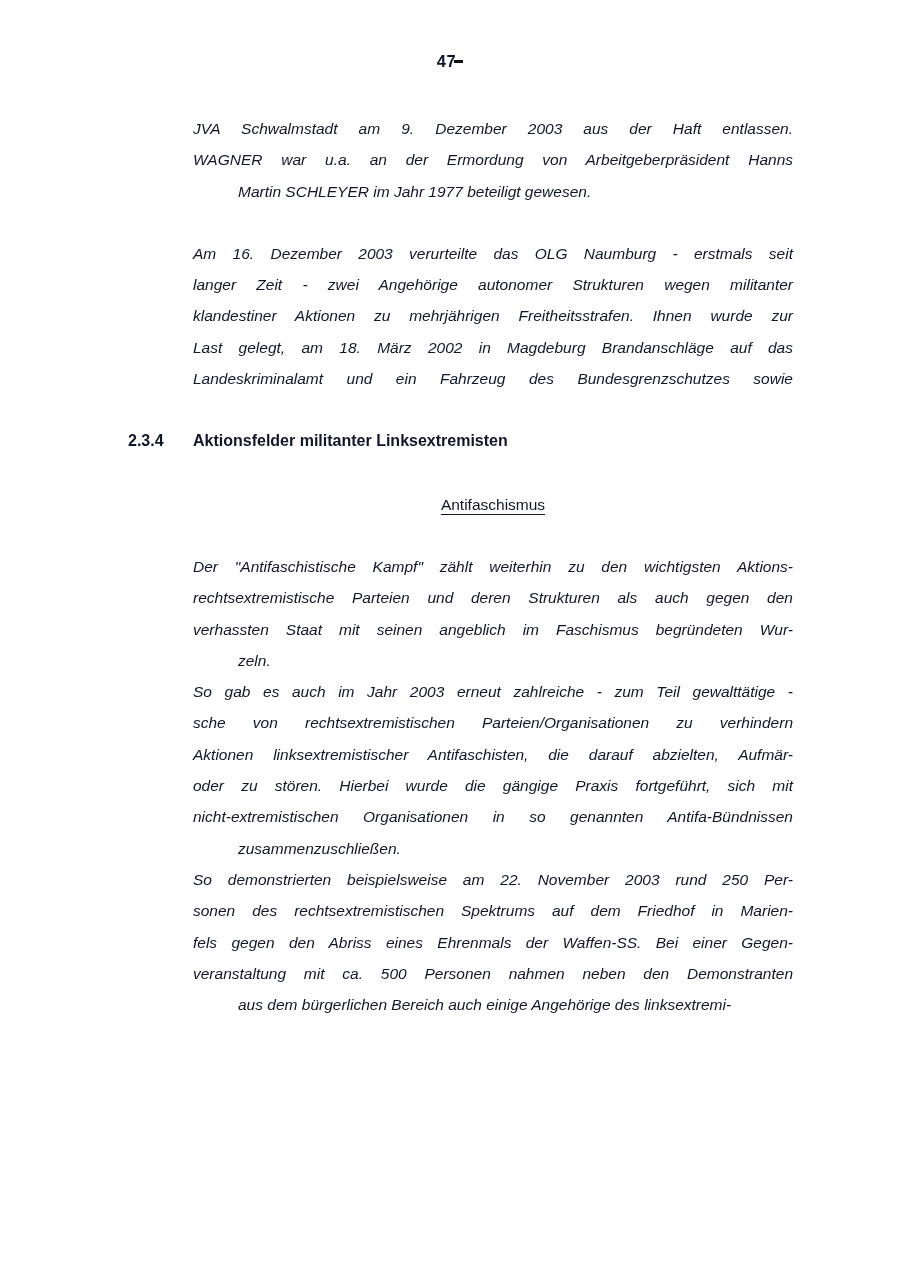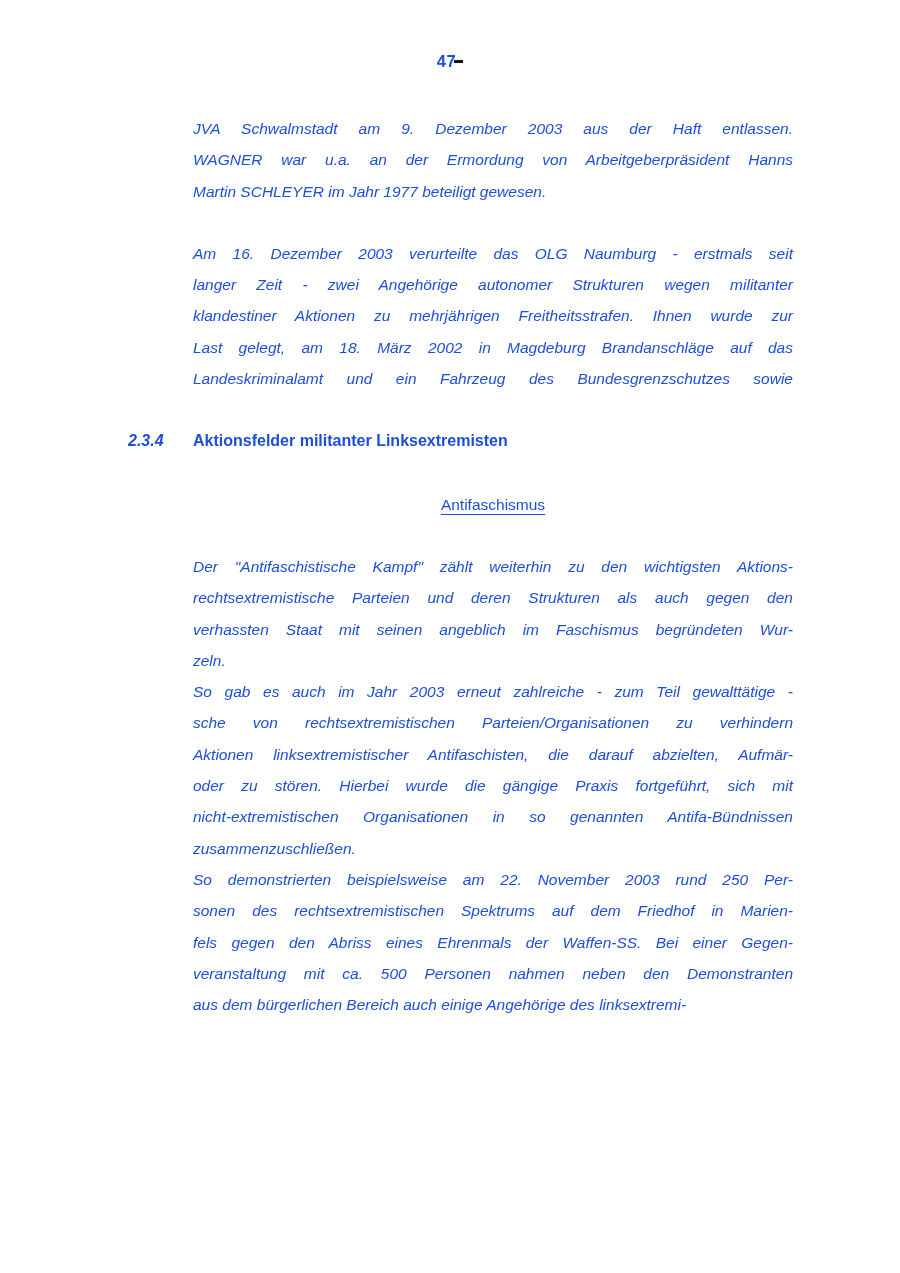--- a/index.html
+++ b/index.html
@@ -6,21 +6,21 @@
     margin: 0;
     padding: 0;
     background: #ffffff;
   }
   .page {
     position: relative;
     width: 900px;
     height: 1236px;
     background: #ffffff;
     font-family: "Liberation Sans", sans-serif;
-    color: #1d4ed8;
+    color: #0f172a;
     overflow: hidden;
   }
   .page-number {
     position: absolute;
     top: 52px;
     left: 0;
     width: 100%;
     text-align: center;
     font-size: 16.5px;
     font-weight: 700;
@@ -46,32 +46,31 @@
     line-height: 31.3px;
   }
   .para { margin: 0 0 31px 0; }
   .para.tight { margin-bottom: 0; }
   .line {
     text-align: justify;
     text-align-last: justify;
     white-space: normal;
     font-style: italic;
   }
-  .line.last { text-align-last: left; }
+  .line.last { text-align-last: left; margin-left: 45px; }
   .section-heading {
     position: relative;
     font-weight: 700;
     font-size: 16px;
     margin: 0 0 32px 0;
   }
   .section-heading .num {
     position: absolute;
     left: -65px;
     top: 0;
-    font-style: italic;
   }
   .subheading {
     margin: 0 0 31px 0;
     text-align: center;
   }
   .subheading .underlined {
     text-decoration: underline;
     text-decoration-thickness: 1.4px;
     text-underline-offset: 4px;
   }

